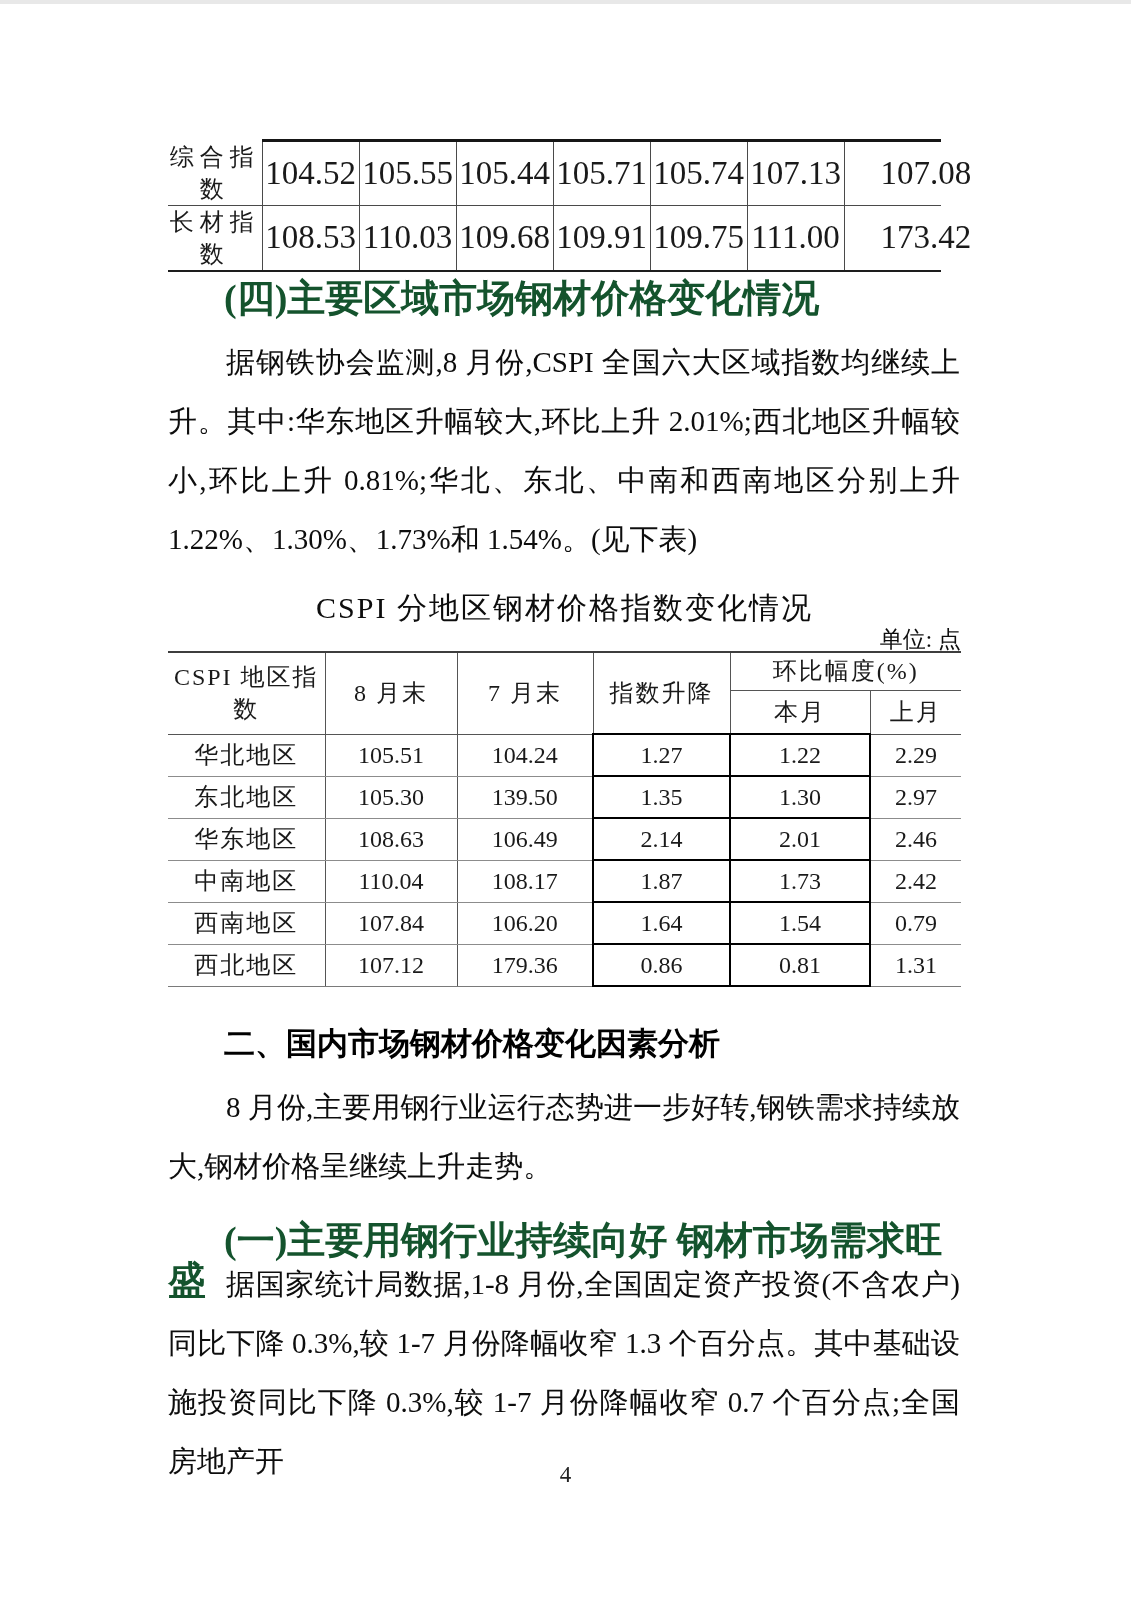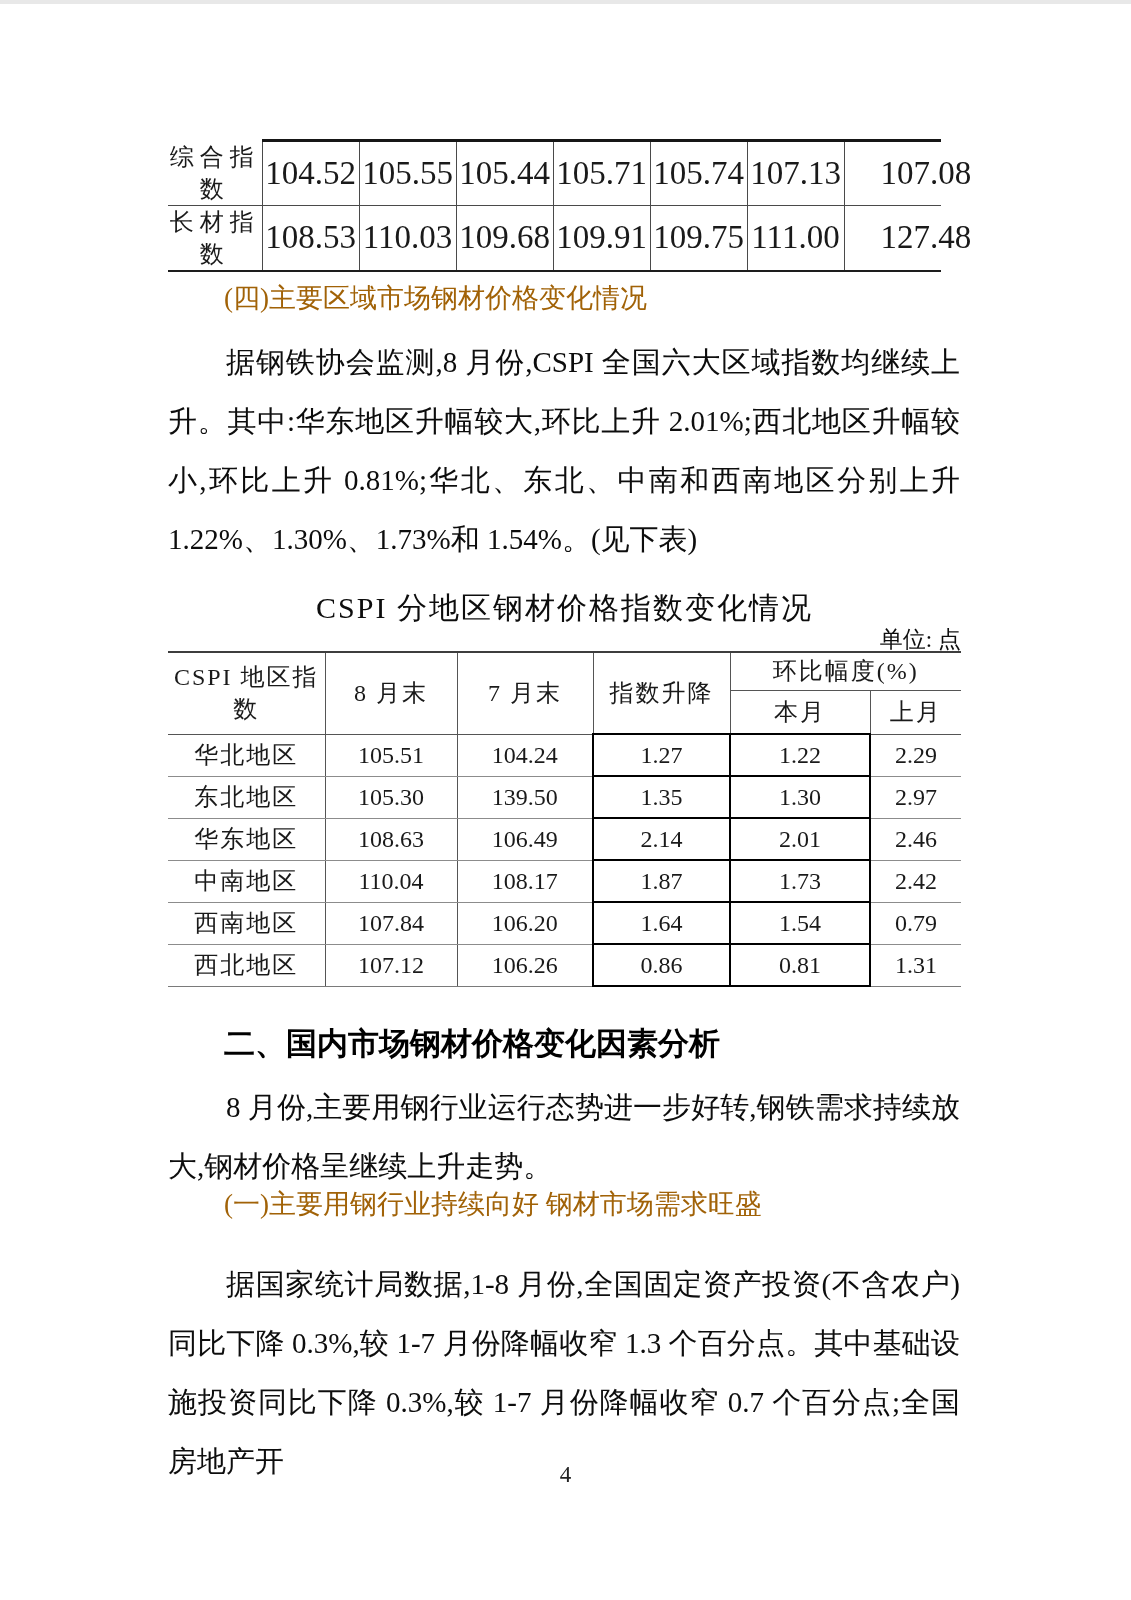--- a/index.html
+++ b/index.html
@@ -20,37 +20,37 @@
   }
   #table1 td.lab { font-size:24px; letter-spacing:6px; }
   #table1 td:first-child { border-left:none; }
   #table1 td:last-child { border-right:none;padding-left:36px; }
   #table1 tr:first-child td { border-top:none; }
   #table1 tr:first-child td.d { border-top:3px solid #161616; }
   #table1 tr + tr td { border-top:1px solid #5a5a5a; }
   #table1 tr:last-child td { border-bottom:2px solid #1d1d1d; }
 
   
-  .h-serif { font-weight:normal; font-size:27px; line-height:40px; color:#a16207;
+  .h-serif { font-weight:bold; font-size:38px; line-height:40px; color:#14532d;
              font-family:"Liberation Serif","DejaVu Serif",serif; }
   .h-sans  { font-weight:bold; font-size:31px; line-height:42px; color:#000;
              font-family:"Liberation Sans","DejaVu Sans",sans-serif; }
   .para {
     font-size:29px; line-height:59px; color:#0d0d0d;
     text-align:justify; text-indent:2em;
   }
   #heading4 { top:274px; left:168px; width:793px; text-indent:56px; }
   #para1    { top:329px; left:168px; width:792px; }
   #t2-title { top:584px; left:168px; width:793px; text-align:center;
               font-size:30px; letter-spacing:2px; color:#0d0d0d; }
   #t2-unit  { top:620px; left:168px; width:793px; text-align:right;
               font-size:23px; color:#0d0d0d; }
   #heading2 { top:1019px; left:168px; width:793px; text-indent:56px; }
   #para2    { top:1074px; left:168px; width:792px; }
-  #heading1 { top:1180px; left:168px; width:793px; text-indent:56px; }
+  #heading1 { top:1216px; left:168px; width:793px; text-indent:56px; }
   #para3    { top:1251px; left:168px; width:792px; }
   #pageno   { top:1458px; left:0; width:1131px; text-align:center;
               font-size:23px; color:#222; }
 
   
   #table2 { top:647px; left:168px; }
   #table2 table { border-collapse:collapse; table-layout:fixed; width:793px; }
   #table2 th, #table2 td {
     text-align:center; vertical-align:middle; font-weight:normal;
     color:#1a1a1a; font-size:24px;
@@ -96,21 +96,21 @@
           <td class="d">107.08</td>
         </tr>
         <tr>
           <td class="lab">长材指数</td>
           <td class="d">108.53</td>
           <td class="d">110.03</td>
           <td class="d">109.68</td>
           <td class="d">109.91</td>
           <td class="d">109.75</td>
           <td class="d">111.00</td>
-          <td class="d">127.48</td>
+          <td class="d">173.42</td>
         </tr>
       </tbody>
     </table>
   </div>
 
   <div id="heading4" class="abs h-serif">(四)主要区域市场钢材价格变化情况</div>
   <div id="para1" class="abs para">据钢铁协会监测,8 月份,CSPI 全国六大区域指数均继续上升。其中:华东地区升幅较大,环比上升 2.01%;西北地区升幅较小,环比上升 0.81%;华北、东北、中南和西南地区分别上升 1.22%、1.30%、1.73%和 1.54%。(见下表)</div>
 
   <div id="t2-title" class="abs">CSPI 分地区钢材价格指数变化情况</div>
   <div id="t2-unit" class="abs">单位: 点</div>
@@ -175,21 +175,21 @@
           <td class="region first">西南地区</td>
           <td>107.84</td>
           <td>106.20</td>
           <td class="hl">1.64</td>
           <td class="hl">1.54</td>
           <td class="last">0.79</td>
         </tr>
         <tr>
           <td class="region first">西北地区</td>
           <td>107.12</td>
-          <td>106.26</td>
+          <td>179.36</td>
           <td class="hl">0.86</td>
           <td class="hl">0.81</td>
           <td class="last">1.31</td>
         </tr>
       </tbody>
     </table>
   </div>
 
   <div id="heading2" class="abs h-sans">二、国内市场钢材价格变化因素分析</div>
   <div id="para2" class="abs para">8 月份,主要用钢行业运行态势进一步好转,钢铁需求持续放大,钢材价格呈继续上升走势。</div>

